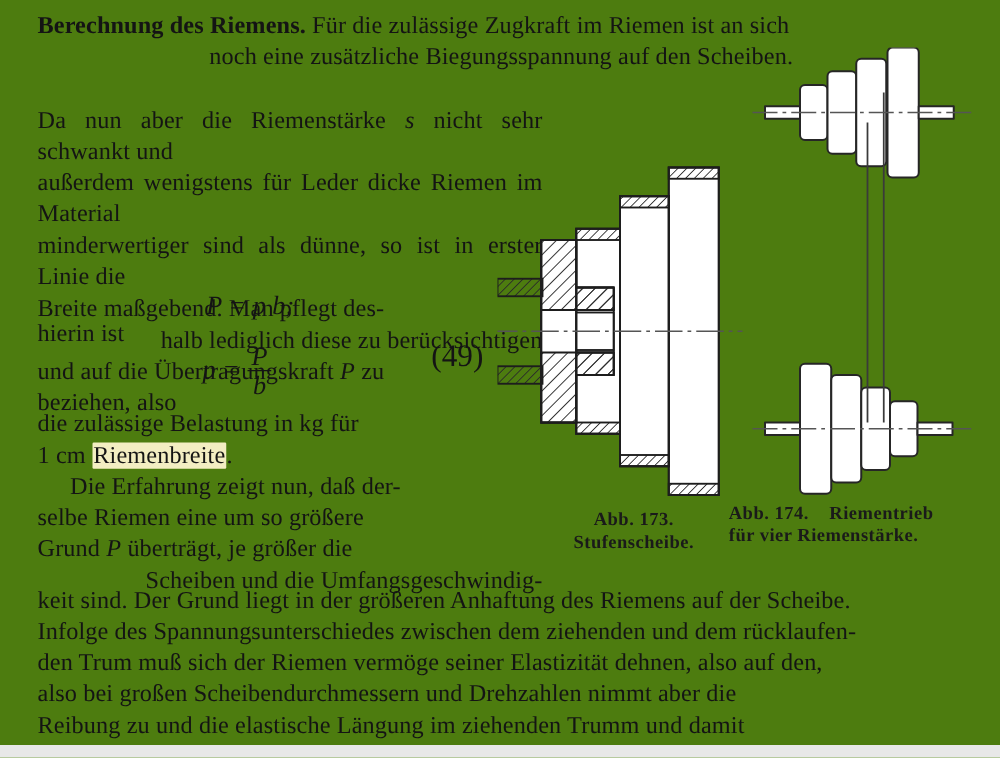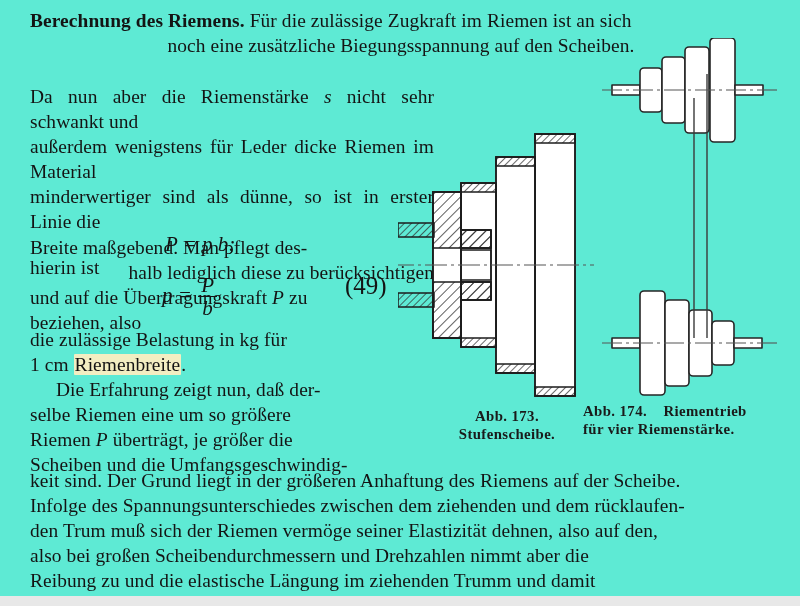--- a/index.html
+++ b/index.html
@@ -4,21 +4,21 @@
 <style>
   html, body {
     margin: 0;
     padding: 0;
     background: #ffffff;
   }
   #page {
     position: relative;
     width: 800px;
     height: 606px;
-    background: #5eead4;
+    background: #4d7c0f;
     font-family: "Liberation Serif", "DejaVu Serif", serif;
     color: #111;
     overflow: hidden;
   }
   #page::after {
     content: "";
     position: absolute;
     left: 0; right: 0; bottom: 0;
     height: 10px;
     background: #e8e8e8;
@@ -164,23 +164,23 @@
     <p style="text-align:left;">
       <span>1 cm </span><span class="hl">Riemenbreite</span><span>.</span>
     </p>
     <p class="indent-first" style="text-align:left;">
       <span>Die Erfahrung zeigt nun, daß der-</span>
     </p>
     <p style="text-align:left;">
       <span>selbe Riemen eine um so größere</span>
     </p>
     <p style="text-align:left;">
-      <span>Riemen </span><span class="ital">P</span><span> überträgt, je größer die</span>
-    </p>
-    <p style="text-align:left;">
+      <span>Grund </span><span class="ital">P</span><span> überträgt, je größer die</span>
+    </p>
+    <p style="text-align:right;">
       <span>Scheiben und die Umfangsgeschwindig-</span>
     </p>
   </div>
 
   <div class="txt" id="para-bottom">
     <p style="text-align:left;"><span>keit sind. Der Grund liegt in der größeren Anhaftung des Riemens auf der Scheibe.</span></p>
     <p><span>Infolge des Spannungsunterschiedes zwischen dem ziehenden und dem rücklaufen-</span></p>
     <p><span>den Trum muß sich der Riemen vermöge seiner Elastizität dehnen, also auf den,</span></p>
     <p><span>also bei großen Scheibendurchmessern und Drehzahlen nimmt aber die</span></p>
     <p><span>Reibung zu und die elastische Längung im ziehenden Trumm und damit</span></p>

